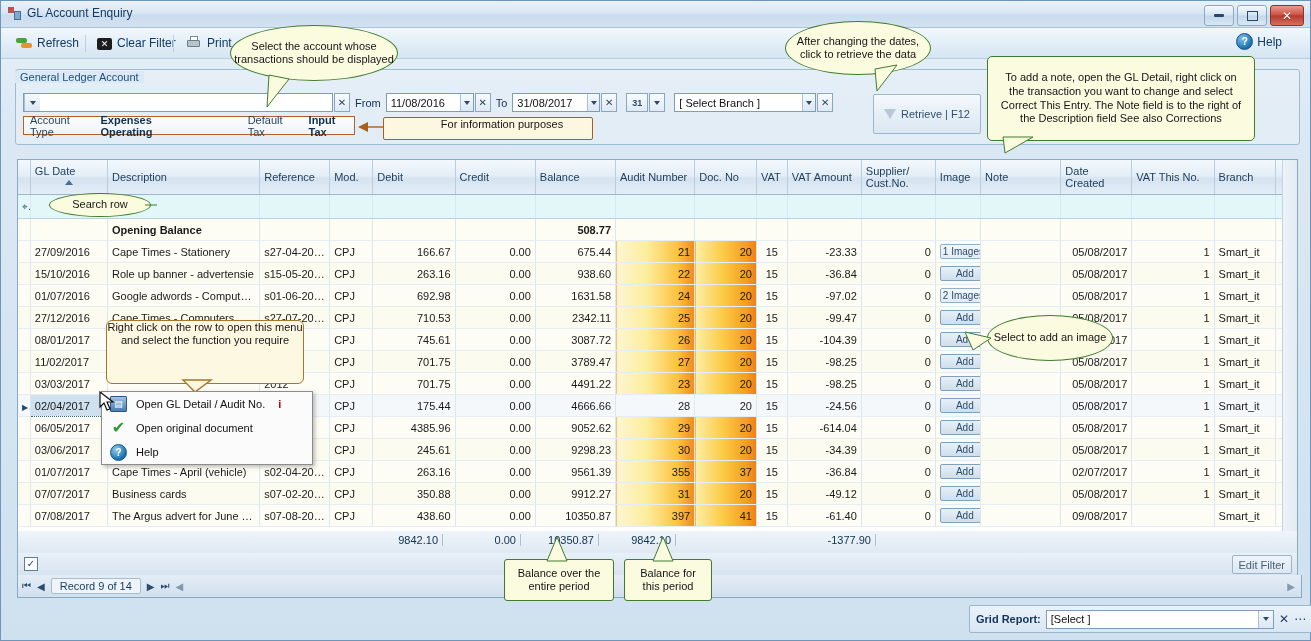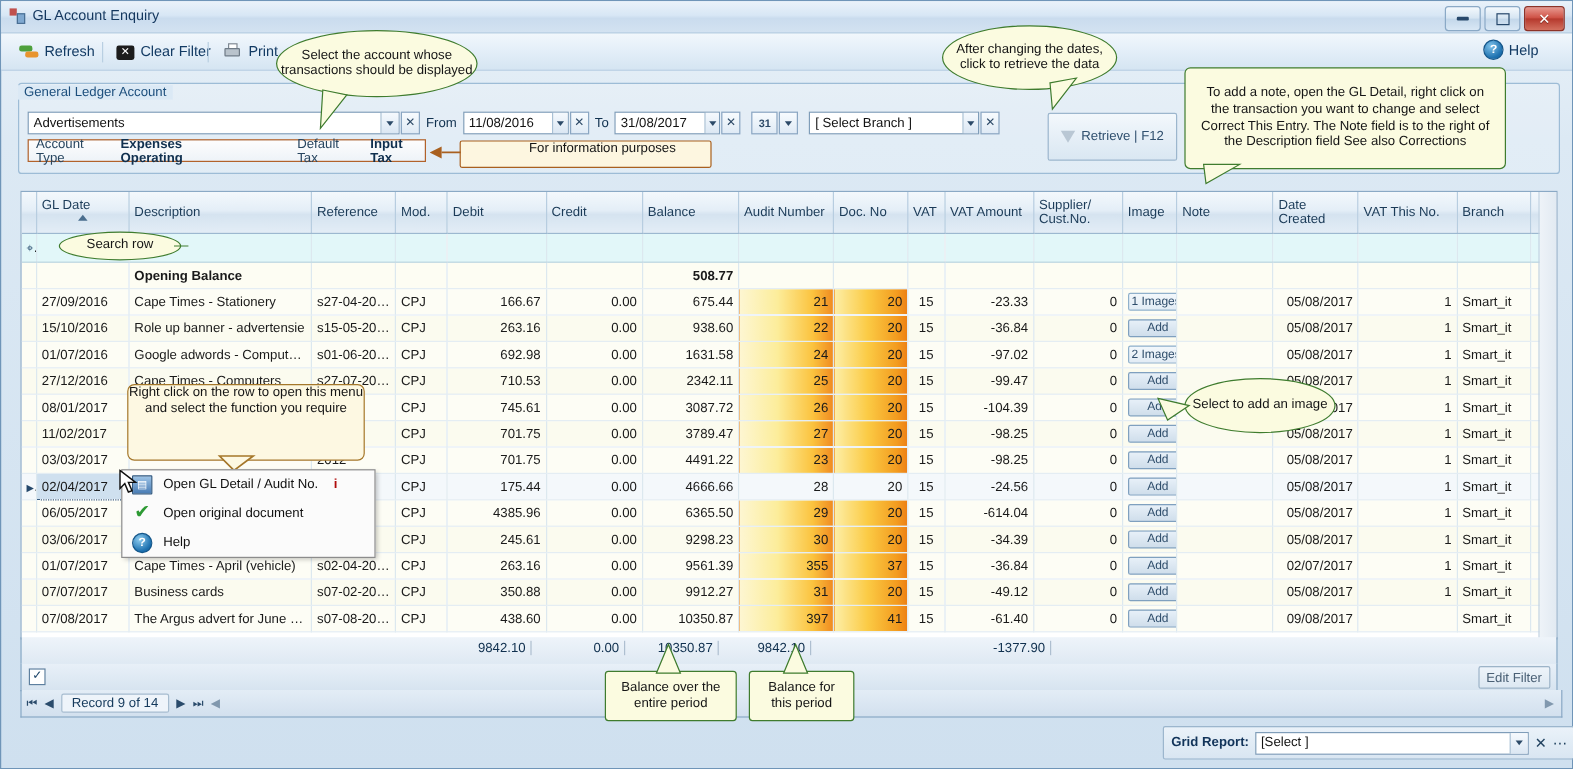--- a/index.html
+++ b/index.html
@@ -225,21 +225,20 @@
       <span class="qmark">?</span>
       <span class="lbl">Help</span>
     </div>
   </div>
 
   <div class="gbox"></div>
   <div class="gbox-title">General Ledger Account</div>
 
   <div class="fieldrow">
     <div class="combo" style="width:310px;">
-      <input readonly="" value="Advertisements" style="">
       <div class="cbtn">
           <span class="caret"></span>
         </div>
     </div>
     <div class="sqbtn">✕</div>
     <span class="lbl-sm">From</span>
     <div class="combo" style="width:88px;">
       <input readonly="" value="11/08/2016" style="">
       <div class="cbtn">
           <span class="caret"></span>
@@ -541,21 +540,21 @@
             <td></td>
           </tr>
           <tr class="dat">
             <td class="rowhdr c"></td>
             <td>06/05/2017</td>
             <td></td>
             <td>12</td>
             <td>CPJ</td>
             <td class="r">4385.96</td>
             <td class="r">0.00</td>
-            <td class="r">6365.50</td>
+            <td class="r">9052.62</td>
             <td class="r heat">29</td>
             <td class="r heat2">20</td>
             <td class="c">15</td>
             <td class="r">-614.04</td>
             <td class="r">0</td>
             <td class="c"><span class="addbtn">Add</span></td>
             <td></td>
             <td class="r">05/08/2017</td>
             <td class="r">1</td>
             <td>Smart_it</td>

